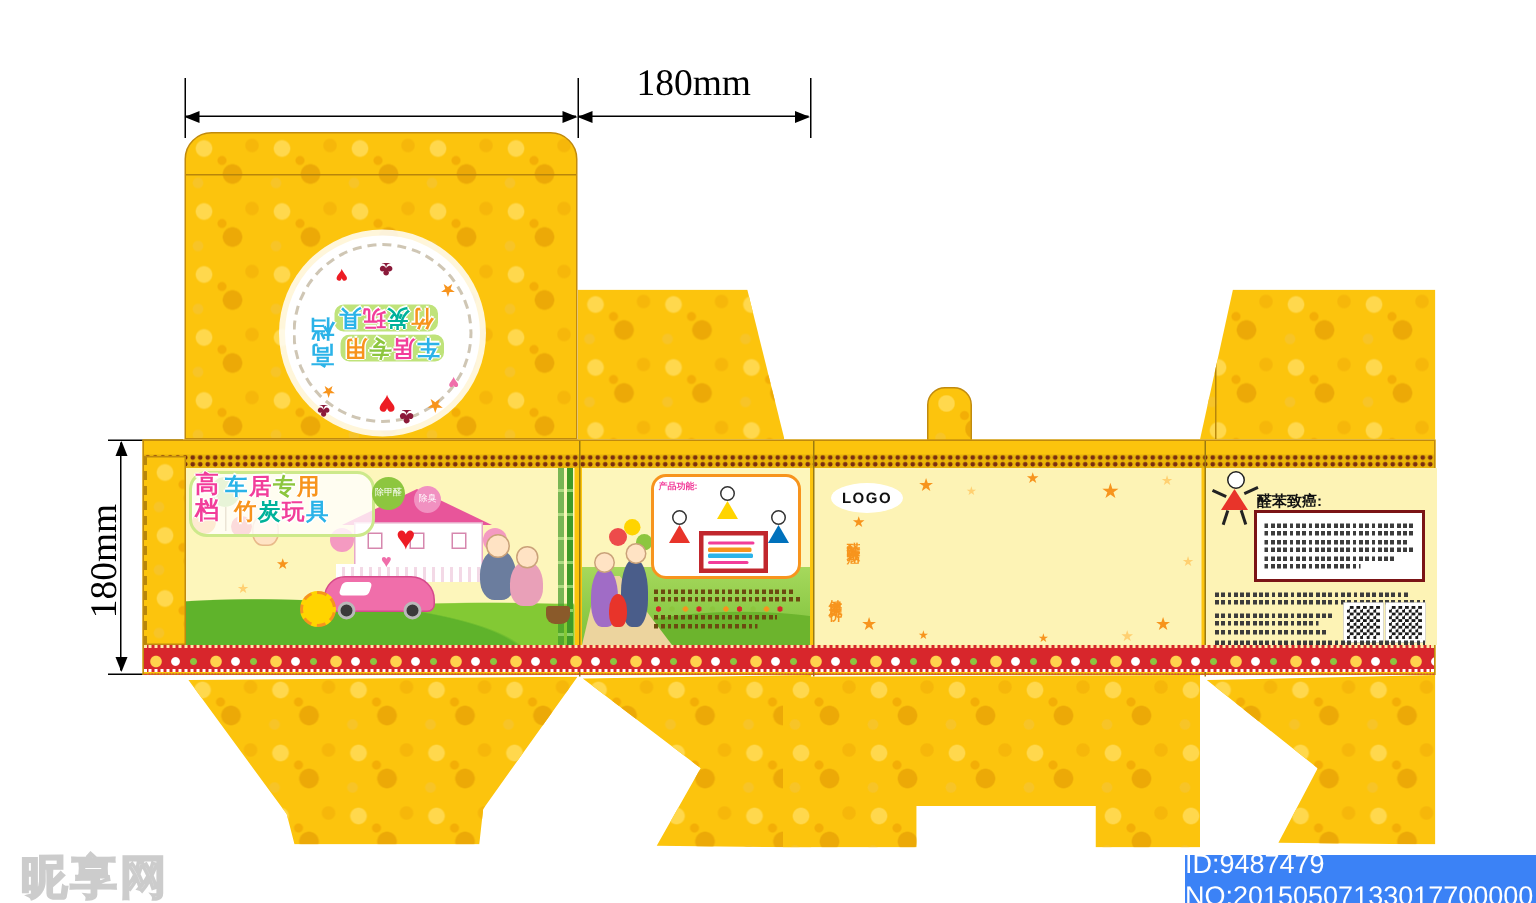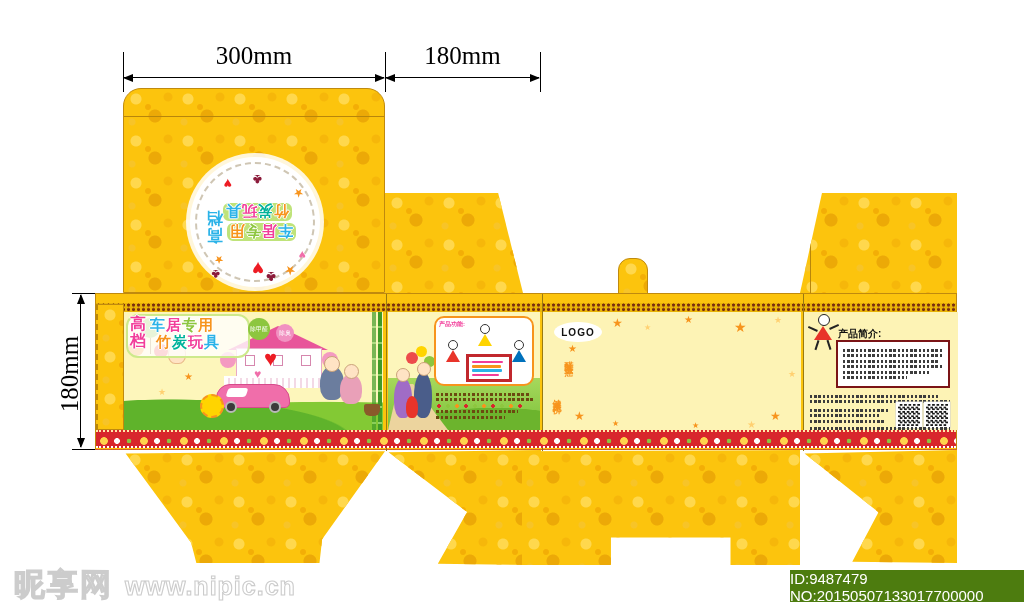--- a/index.html
+++ b/index.html
@@ -136,40 +136,39 @@
   .flap{top:450px;}
   .flap1{left:123px;width:262px;height:113px;clip-path:polygon(1% 3%,100% 1%,76% 79%,75% 100%,28% 100%,26% 82%);}
   .flap2{left:387px;width:154px;height:115px;clip-path:polygon(1% 2%,100% 0,100% 100%,33% 99%,52% 54%);}
   .flap3{left:522px;width:278px;height:115px;clip-path:polygon(0 1%,100% 0,100% 100%,75% 100%,75% 76%,32% 76%,32% 100%,0 100%);}
   .flap4{left:803px;width:154px;height:113px;clip-path:polygon(1% 3%,100% 0,100% 100%,32% 99%,49% 55%);}
 
   
   .wm-left{left:14px;top:564px;display:flex;align-items:baseline;gap:12px;}
   .wm-name{font-size:31px;font-weight:bold;color:#fff;-webkit-text-stroke:1.3px #cccccc;letter-spacing:2px;}
   .wm-url{font-size:25px;font-weight:bold;color:#fff;-webkit-text-stroke:1.1px #cccccc;letter-spacing:1px;}
-  .wm-bar{left:790px;top:570px;width:234px;height:33px;background:#4d7c0f;color:#fff;font-size:15px;
+  .wm-bar{left:790px;top:570px;width:234px;height:33px;background:#3b82f6;color:#fff;font-size:18px;
       display:flex;align-items:center;justify-content:center;}
 </style>
 </head>
 <body>
 
 <div id="page">
 
   <div class="abs tickv" style="left:123px;top:52px;height:40px;"></div>
   <div class="abs tickv" style="left:385px;top:52px;height:40px;"></div>
   <div class="abs tickv" style="left:540px;top:52px;height:40px;"></div>
   <div class="abs dimline" style="left:124px;top:77px;width:260px;">
     <span class="arrow left"></span>
     <span class="arrow right"></span>
   </div>
   <div class="abs dimline" style="left:386px;top:77px;width:153px;">
     <span class="arrow left"></span>
     <span class="arrow right"></span>
   </div>
-  <div class="abs dimlabel" style="left:123px;top:42px;width:262px;">300mm</div>
   <div class="abs dimlabel" style="left:385px;top:42px;width:155px;">180mm</div>
 
   <div class="abs tickh" style="left:72px;top:293px;width:50px;"></div>
   <div class="abs tickh" style="left:72px;top:449px;width:50px;"></div>
   <div class="abs tickv" style="left:80px;top:295px;height:152px;">
     <span class="arrow up"></span>
     <span class="arrow down"></span>
   </div>
   <div class="abs dimlabel" style="left:30px;top:360px;width:80px;transform:rotate(-90deg);">180mm</div>
 
@@ -337,21 +336,21 @@
     </div>
 
     <div class="panel p4">
       <div class="kidhead" style="left:14px;top:2px;"></div>
       <div class="kidbody" style="left:10px;top:14px;"></div>
       <div class="limb" style="left:12px;top:28px;width:1.5px;height:10px;transform:rotate(18deg);"></div>
       <div class="limb" style="left:24px;top:28px;width:1.5px;height:10px;transform:rotate(-18deg);"></div>
       <div class="limb" style="left:4px;top:16px;width:10px;height:1.5px;transform:rotate(24deg);"></div>
       <div class="limb" style="left:25px;top:14px;width:10px;height:1.5px;transform:rotate(-24deg);"></div>
 
-      <div class="introhead">产品简介:</div>
+      <div class="introhead">醛苯致癌:</div>
       <div class="introbox">
         <div class="tinytext dark" style="width:100%;"></div>
         <div class="tinytext dark" style="width:100%;"></div>
         <div class="tinytext dark" style="width:96%;"></div>
         <div class="tinytext dark" style="width:100%;"></div>
         <div class="tinytext dark" style="width:88%;"></div>
         <div class="tinytext dark" style="width:64%;"></div>
       </div>
       <div class="abs" style="left:6px;top:80px;width:140px;">
         <div class="tinytext dark" style="width:92%;"></div>
@@ -377,19 +376,18 @@
     <div class="cutline"></div>
   </div>
 
   <div class="abs gold clip flap flap1"></div>
   <div class="abs gold clip flap flap2"></div>
   <div class="abs gold clip flap flap3"></div>
   <div class="abs gold clip flap flap4"></div>
 
   <div class="abs wm-left">
     <span class="wm-name">昵享网</span>
-    <span class="wm-url">www.nipic.cn</span>
   </div>
   <div class="abs wm-bar">
     <span>ID:9487479 NO:20150507133017700000</span>
   </div>
 
 </div>
 
 </body></html>

